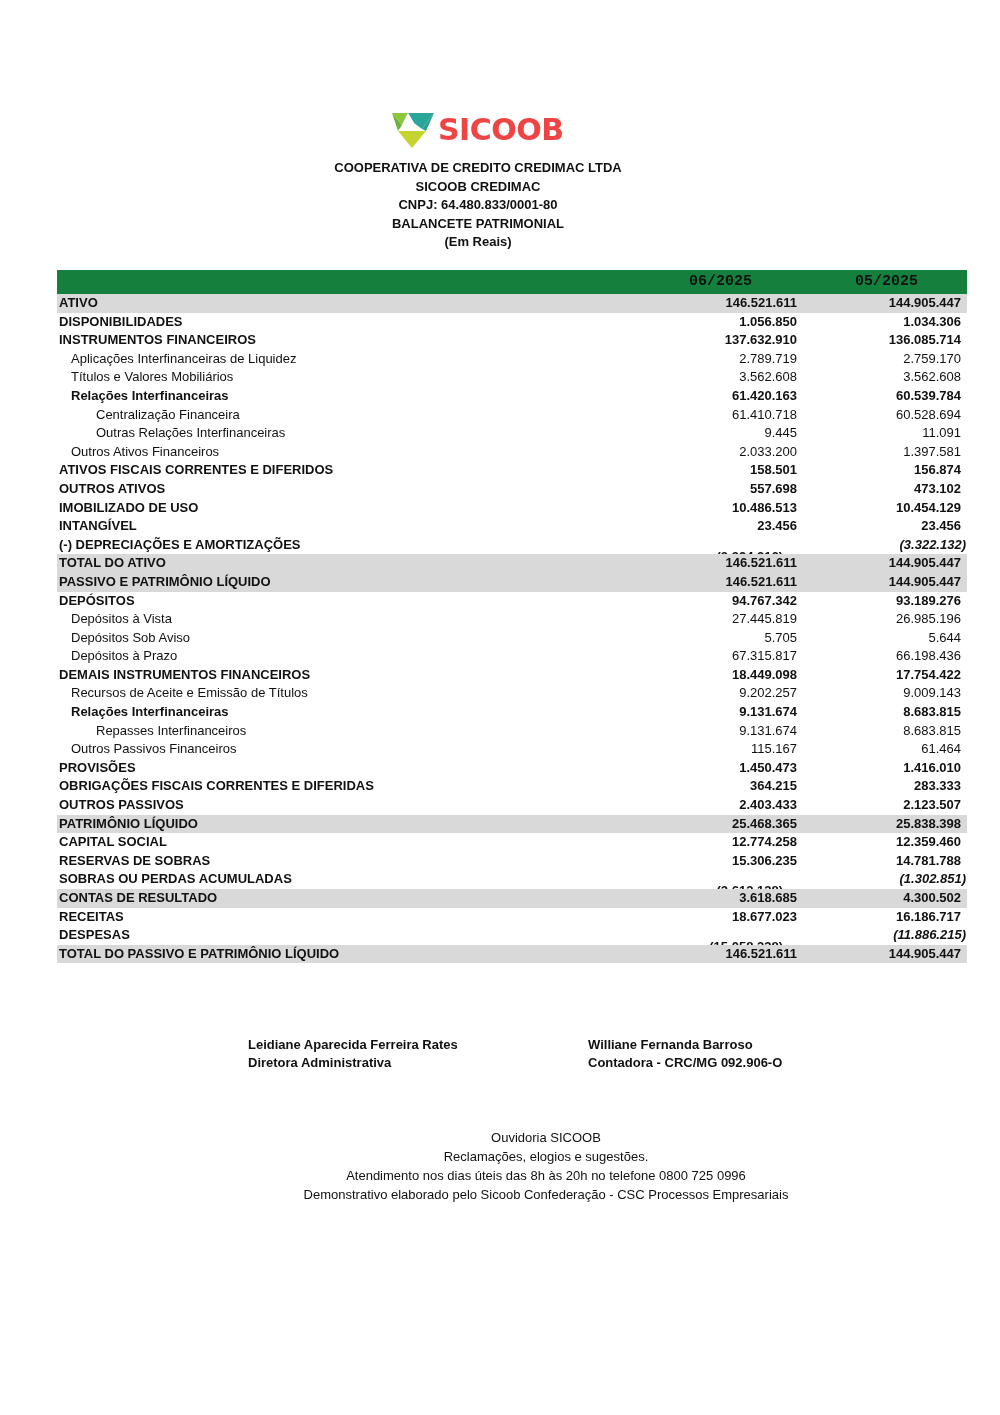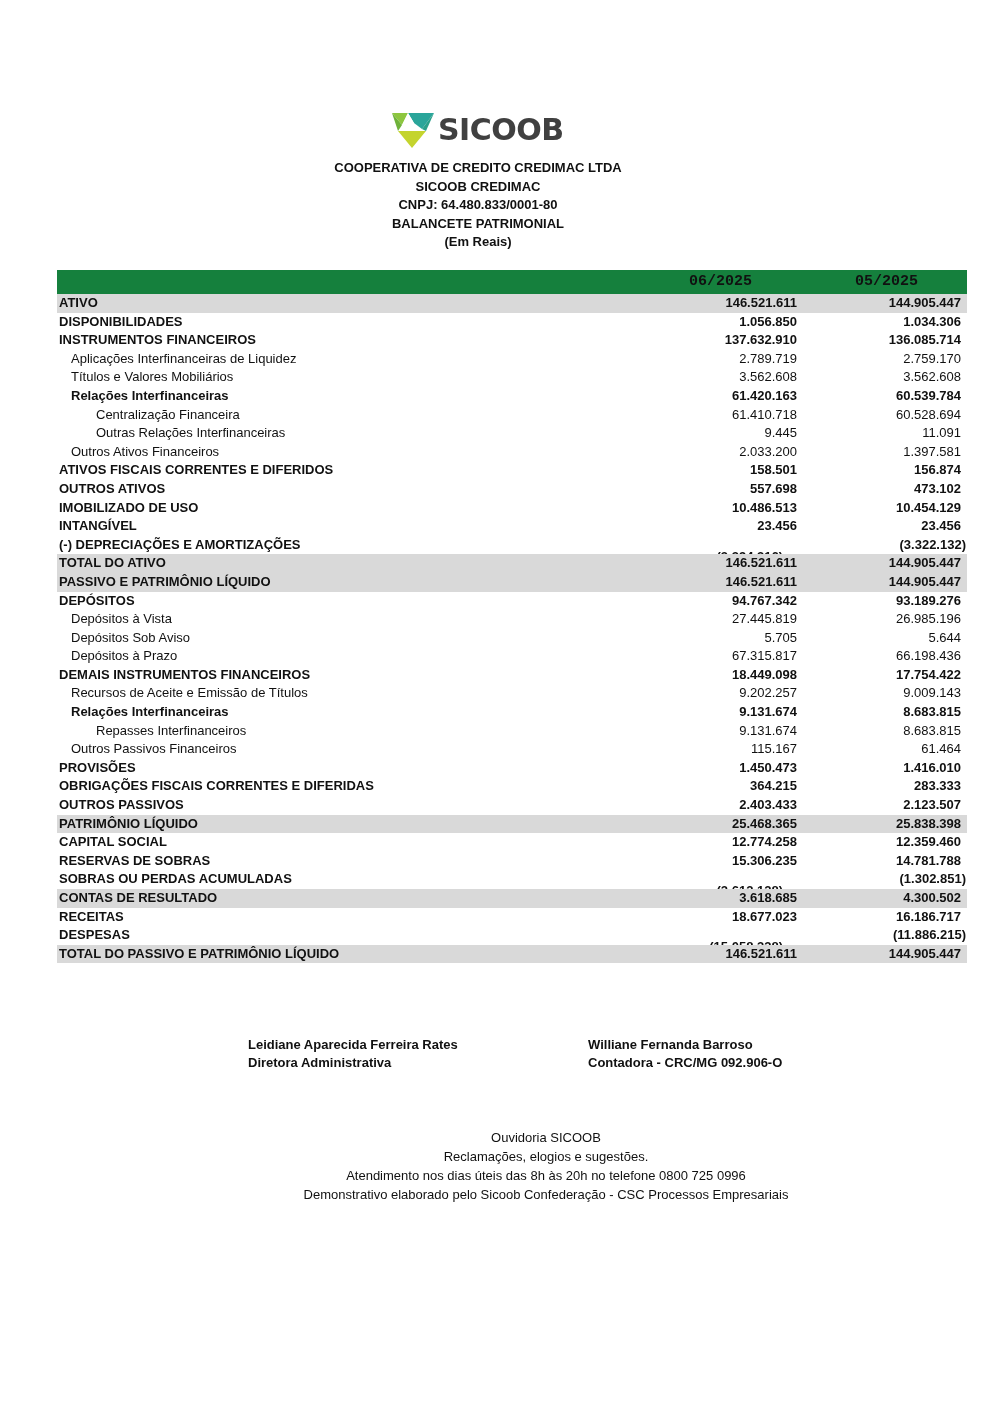--- a/index.html
+++ b/index.html
@@ -1,35 +1,35 @@
 <!DOCTYPE html>
 <html><head>
 <meta charset="utf-8">
 <style>
   html, body { margin: 0; padding: 0; background: #ffffff; }
   body { width: 1000px; height: 1415px; position: relative; overflow: hidden;
          font-family: "Liberation Sans", "DejaVu Sans", sans-serif; color: #111; }
   .logo { position: absolute; left: 392px; top: 110px; width: 190px; height: 40px; display: flex; align-items: center; }
   .logo svg { display: block; }
-  .logo-text { font-family: "DejaVu Sans", sans-serif; font-weight: bold; font-size: 30px; color: #404040; letter-spacing: -0.5px; margin-left: 4px; line-height: 1; }
+  .logo-text { font-family: "DejaVu Sans", sans-serif; font-weight: bold; font-size: 30px; color: #ef4444; letter-spacing: -0.5px; margin-left: 4px; line-height: 1; }
   .header { position: absolute; left: 0; width: 956px; top: 159px; text-align: center; font-weight: bold; font-size: 13px; line-height: 18.6px; }
   .header div { white-space: nowrap; }
   .table { position: absolute; left: 57px; top: 270px; width: 910px; }
   .thead { height: 24px; background: #15803d; position: relative; font-family: Liberation Mono, monospace; }
   .thead .col { position: absolute; top: 3px; font-weight: bold; font-size: 15px; }
   .row { position: relative; height: 18.6px; font-size: 13px; line-height: 18.6px; white-space: nowrap; }
   .row.shade { background: #d9d9d9; }
   .row.bold { font-weight: bold; }
   .row .label { position: absolute; left: 2px; }
   .row.l1 .label { left: 14px; }
   .row.l2 .label { left: 39px; }
   .row .v1 { position: absolute; right: 170px; }
   .row .v2 { position: absolute; right: 6px; }
   .row .neg.v1 { right: 184px; margin-top: 12px; }
-  .row .neg.v2 { right: 1px; }
+  .row .neg.v2 { right: 1px; font-style: italic; }
   .sig { position: absolute; top: 1036px; font-weight: bold; font-size: 13px; line-height: 18.4px; white-space: nowrap; }
   .footer { position: absolute; top: 1128px; left: 0; width: 1092px; text-align: center; font-size: 13px; line-height: 19px; }
   .footer div { white-space: nowrap; }
 </style>
 </head>
 <body>
 
 <div class="logo">
   <svg width="42" height="38" viewBox="0 0 42 38">
     <polygon points="0,2 16,2 10,14" fill="#8dc63f"></polygon>

